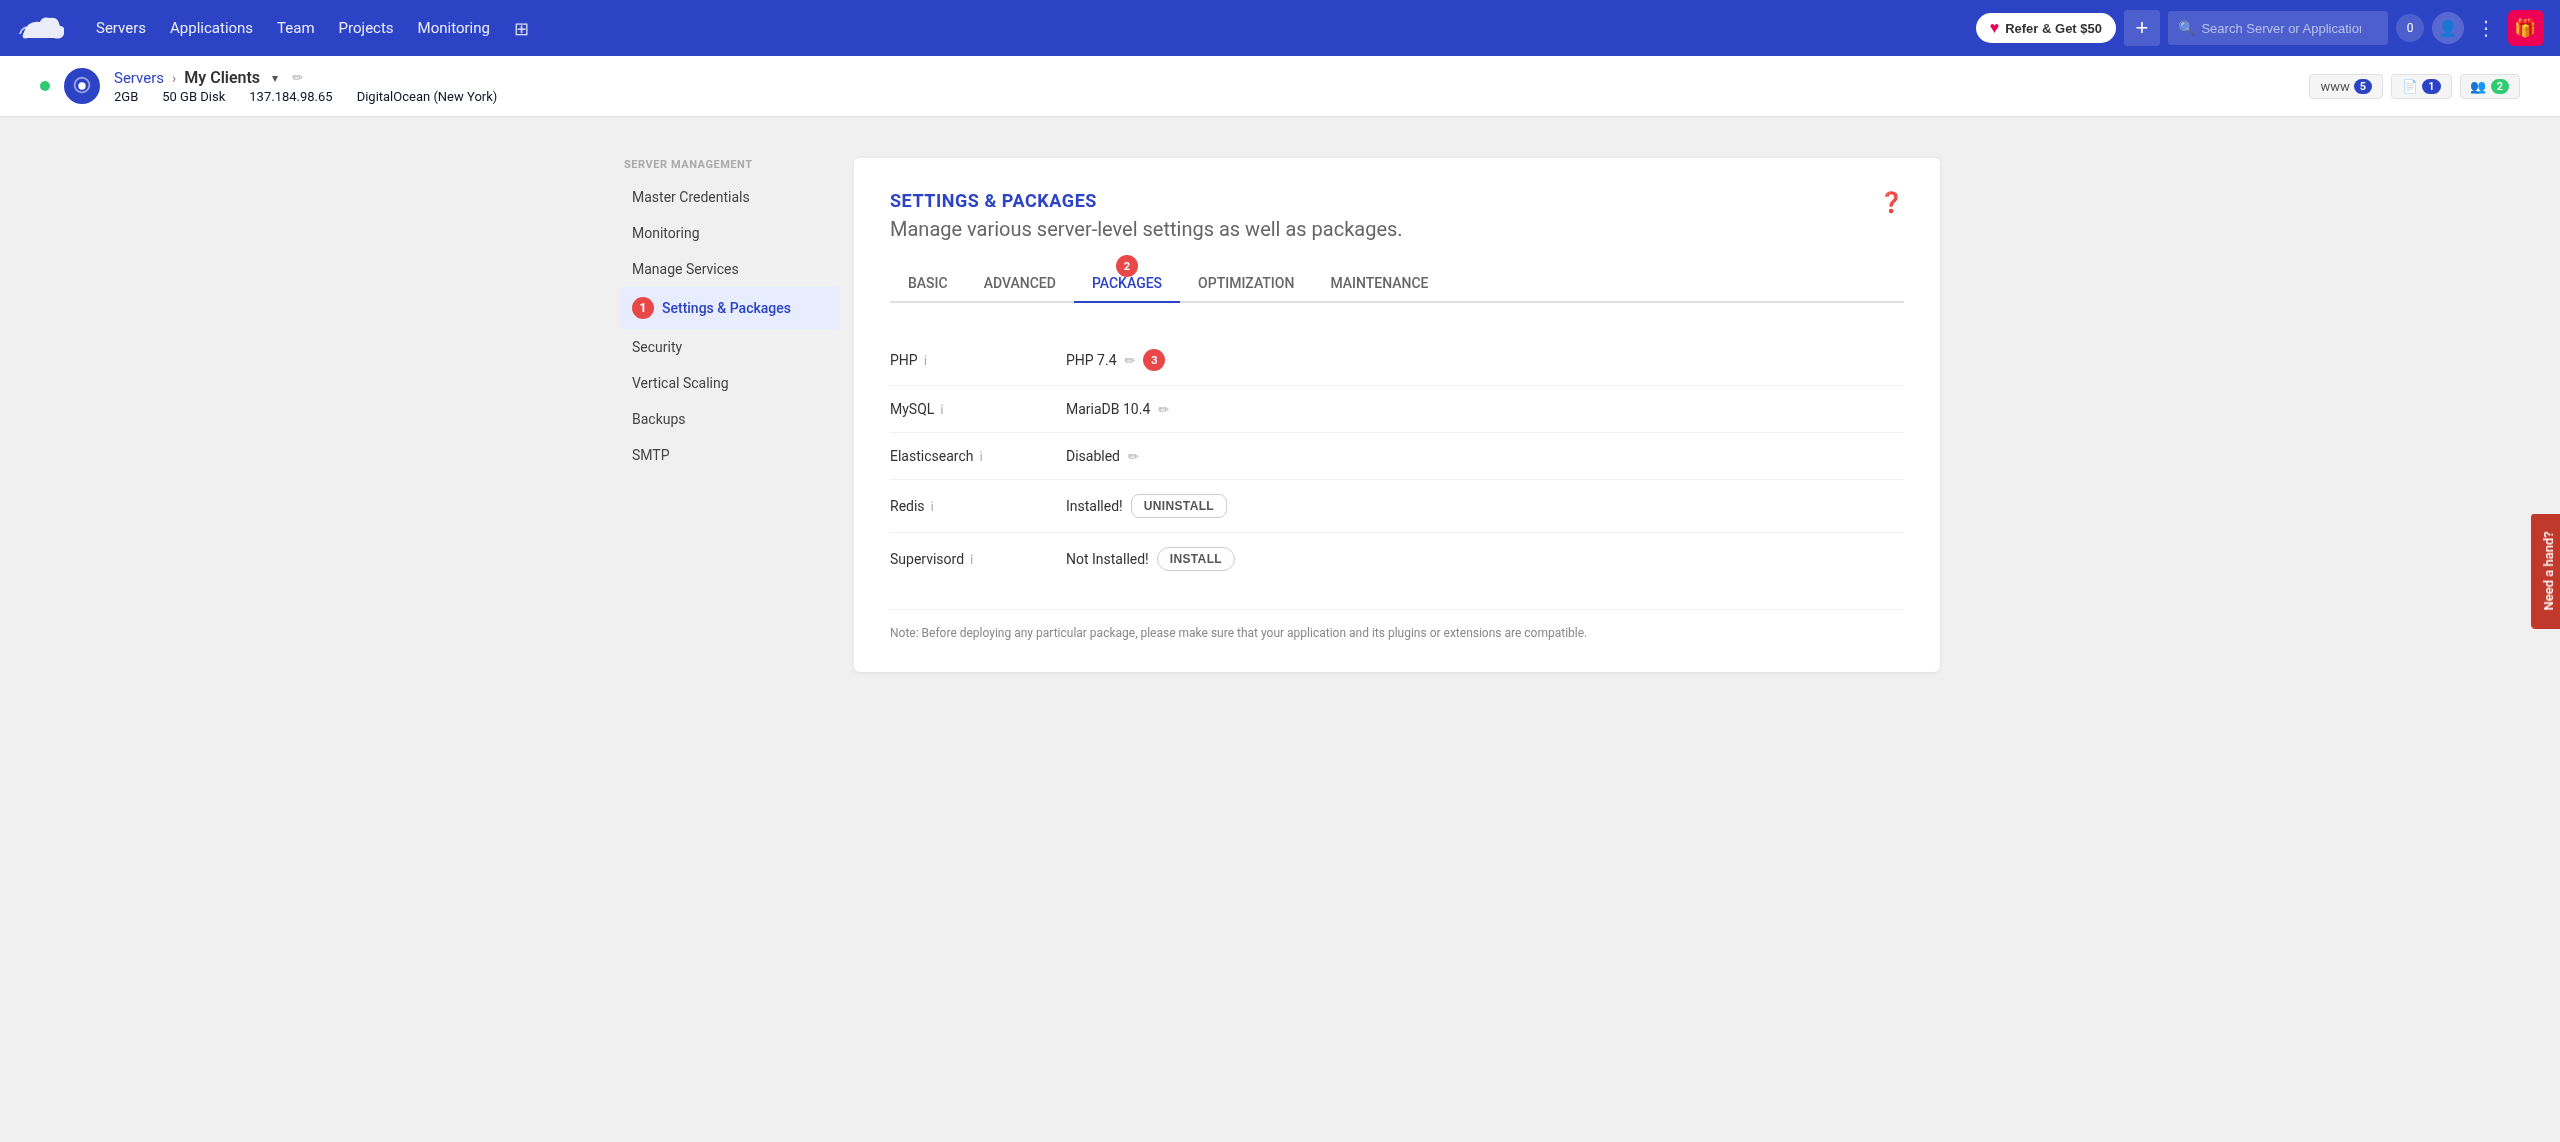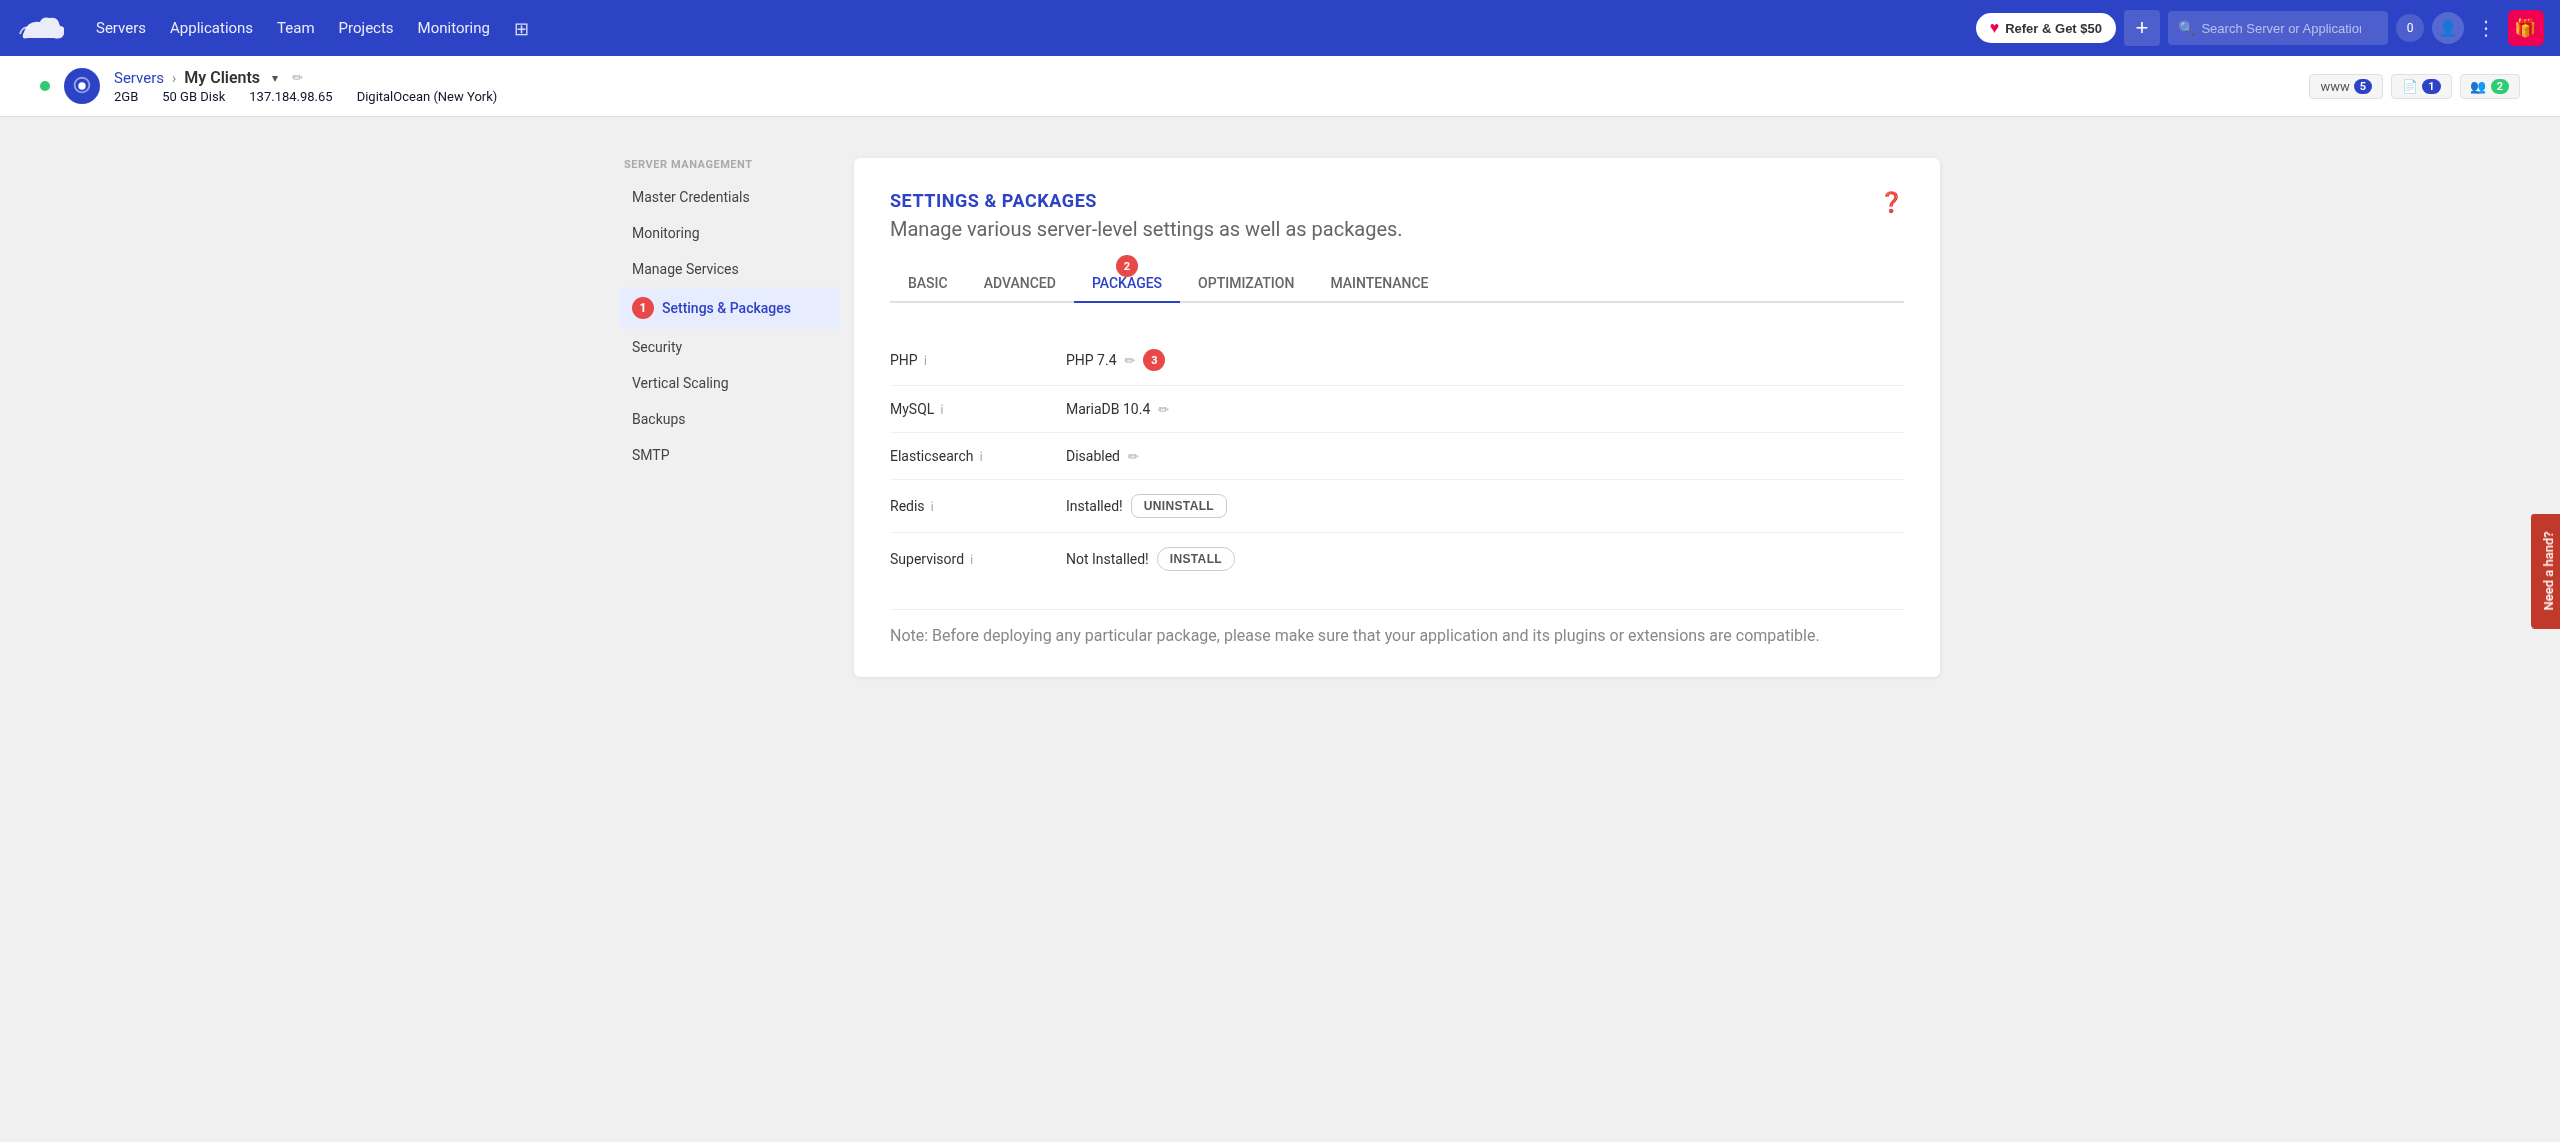--- a/index.html
+++ b/index.html
@@ -333,21 +333,21 @@
       border-radius: 12px;
       padding: 4px 12px;
       font-size: 12px;
       font-weight: 600;
       color: #555;
       cursor: pointer;
       letter-spacing: 0.03em;
     }
 
     .panel-note {
-      font-size: 16px;
+      font-size: 12px;
       color: #888;
       margin-top: 24px;
       border-top: 1px solid #f0f0f0;
       padding-top: 16px;
     }
 
     
     .side-feedback-wrapper {
       position: fixed;
       right: -46px;

